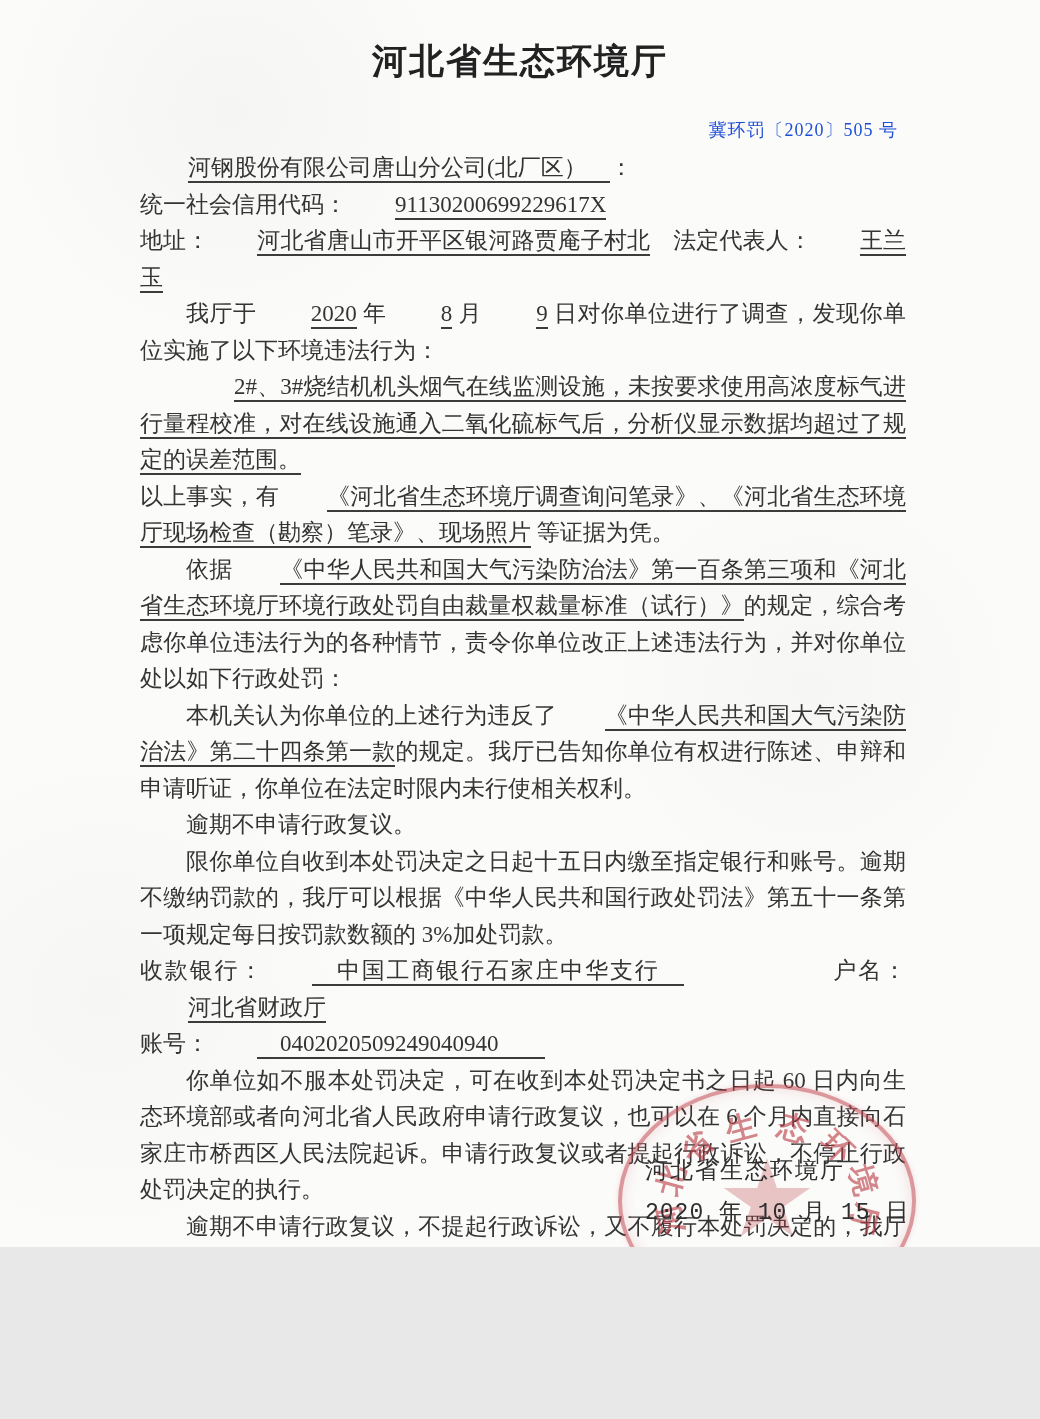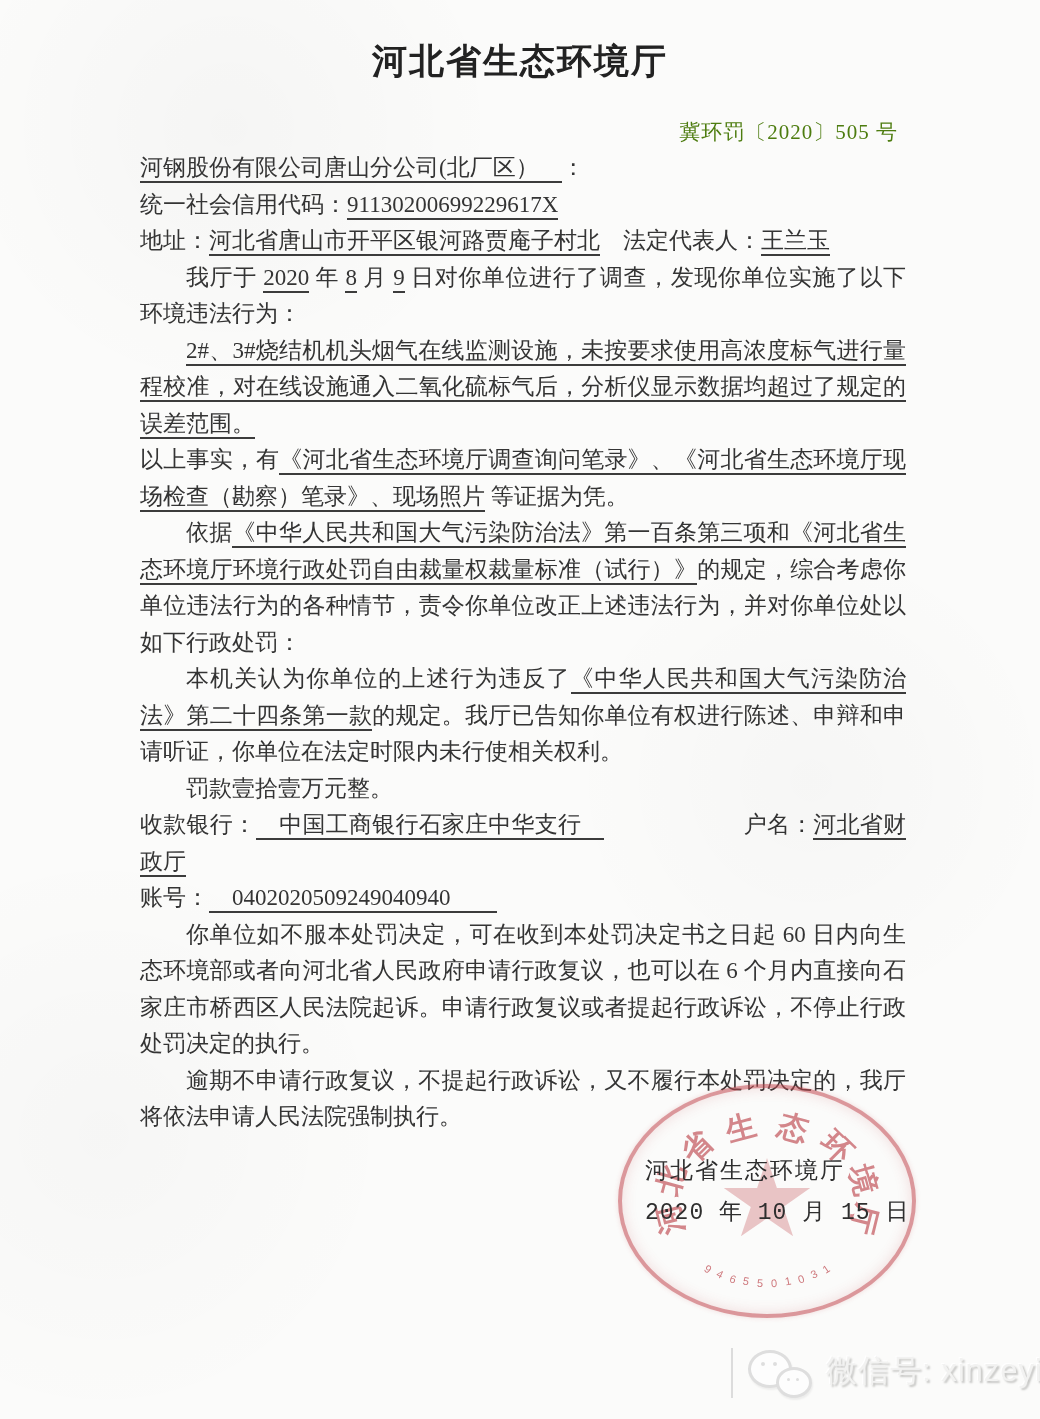--- a/index.html
+++ b/index.html
@@ -1,18 +1,18 @@
 <!DOCTYPE html>
 <html><head>
 <meta charset="utf-8">
 <style>
   html,body{margin:0;padding:0;background:#e8e8e8;}
   .page{
     position:relative;
-    width:1040px;height:1419px;
+    width:1040px;height:1247px;
     margin:0 auto;
     background:#fbfbfa;
     overflow:hidden;
     font-family:"Liberation Serif","DejaVu Serif",serif;
     color:#343434;
   }
   
   .page:before{
     content:"";position:absolute;inset:0;
     background:
@@ -21,32 +21,33 @@
       radial-gradient(circle at 10% 80%, rgba(0,0,0,0.02), transparent 20%);
     pointer-events:none;
   }
   .doc-title{
     position:absolute;top:38px;left:0;width:100%;
     text-align:center;font-weight:700;font-size:35px;line-height:47px;
     letter-spacing:2px;color:#222;
   }
   .doc-number{
     position:absolute;top:118px;right:142px;
-    font-size:21px;color:#4d7c0f;letter-spacing:1px;
+    font-size:18px;color:#1d4ed8;letter-spacing:1px;
   }
   .doc-body{
     position:absolute;top:150px;left:140px;width:766px;
     font-size:23px;line-height:36.5px;
     text-align:justify;
   }
   .doc-body p{margin:0;padding:0;}
   .doc-body p.indent{text-indent:2em;}
   .u{
     border-bottom:2px solid #3c3c3c;
     padding-bottom:1px;
+    margin-left:48px;
   }
   
   .sig{
     position:absolute;left:645px;top:1156px;
     font-size:23px;color:#2e2e2e;z-index:3;
   }
   .sig .sig-agency{letter-spacing:2px;line-height:30px;}
   .sig .sig-date{margin-top:12px;letter-spacing:1px;line-height:30px;font-family:Liberation Mono, monospace;}
   
   .seal{
@@ -114,21 +115,22 @@
 
   <div class="doc-body">
       <p><span class="u">河钢股份有限公司唐山分公司(北厂区）　</span><span>：</span></p>
       <p><span>统一社会信用代码：</span><span class="u">91130200699229617X</span></p>
       <p><span>地址：</span><span class="u">河北省唐山市开平区银河路贾庵子村北</span><span>　法定代表人：</span><span class="u">王兰玉</span></p>
       <p class="indent"><span>我厅于 </span><span class="u">2020</span><span> 年 </span><span class="u">8</span><span> 月 </span><span class="u">9</span><span> 日对你单位进行了调查，发现你单位实施了以下环境违法行为：</span></p>
       <p class="indent"><span class="u">2#、3#烧结机机头烟气在线监测设施，未按要求使用高浓度标气进行量程校准，对在线设施通入二氧化硫标气后，分析仪显示数据均超过了规定的误差范围。</span></p>
       <p><span>以上事实，有</span><span class="u">《河北省生态环境厅调查询问笔录》、《河北省生态环境厅现场检查（勘察）笔录》、现场照片</span><span> 等证据为凭。</span></p>
       <p class="indent"><span>依据</span><span class="u">《中华人民共和国大气污染防治法》第一百条第三项和《河北省生态环境厅环境行政处罚自由裁量权裁量标准（试行）》</span><span>的规定，综合考虑你单位违法行为的各种情节，责令你单位改正上述违法行为，并对你单位处以如下行政处罚：</span></p>
       <p class="indent"><span>本机关认为你单位的上述行为违反了</span><span class="u">《中华人民共和国大气污染防治法》第二十四条第一款</span><span>的规定。我厅已告知你单位有权进行陈述、申辩和申请听证，你单位在法定时限内未行使相关权利。</span></p>
-      <p class="indent"><span>罚款壹拾壹万元整。</span></p>
+      <p class="indent"><span>逾期不申请行政复议。</span></p>
+      <p class="indent"><span>限你单位自收到本处罚决定之日起十五日内缴至指定银行和账号。逾期不缴纳罚款的，我厅可以根据《中华人民共和国行政处罚法》第五十一条第一项规定每日按罚款数额的 3%加处罚款。</span></p>
       <p><span>收款银行：</span><span class="u">　中国工商银行石家庄中华支行　</span><span>　　　　　　户名：</span><span class="u">河北省财政厅</span></p>
       <p><span>账号：</span><span class="u">　0402020509249040940　　</span></p>
       <p class="indent"><span>你单位如不服本处罚决定，可在收到本处罚决定书之日起 60 日内向生态环境部或者向河北省人民政府申请行政复议，也可以在 6 个月内直接向石家庄市桥西区人民法院起诉。申请行政复议或者提起行政诉讼，不停止行政处罚决定的执行。</span></p>
       <p class="indent"><span>逾期不申请行政复议，不提起行政诉讼，又不履行本处罚决定的，我厅将依法申请人民法院强制执行。</span></p>
     </div>
 
   <div class="seal">
     <div class="seal-ring"></div>
     <div class="seal-star"></div>
     <div id="seal-ring-text">

